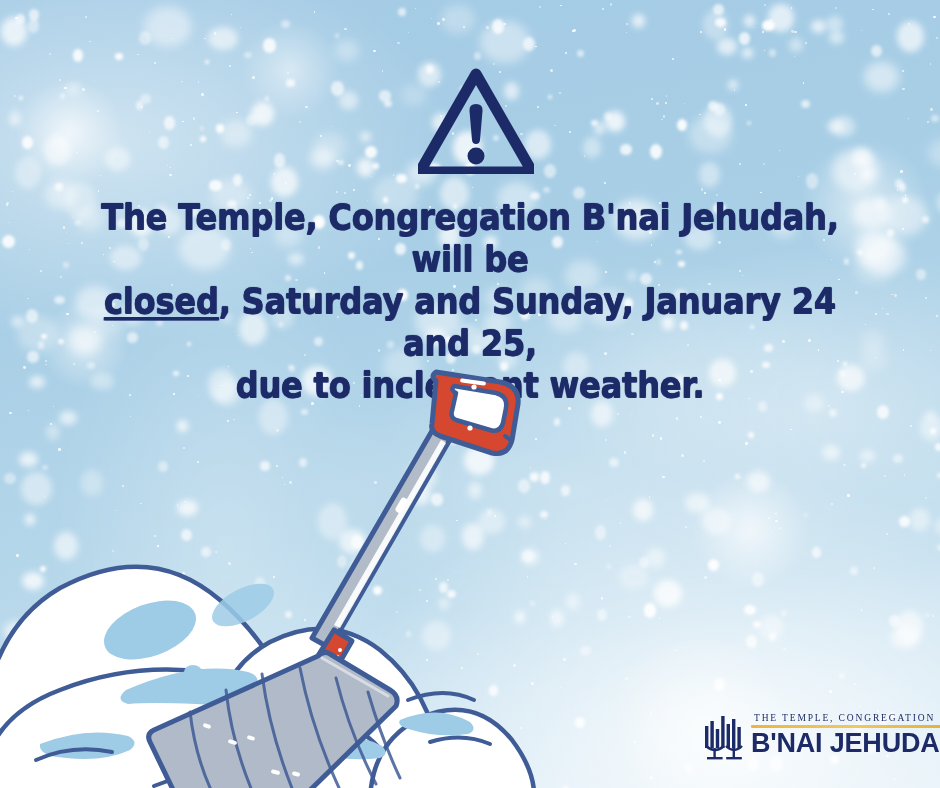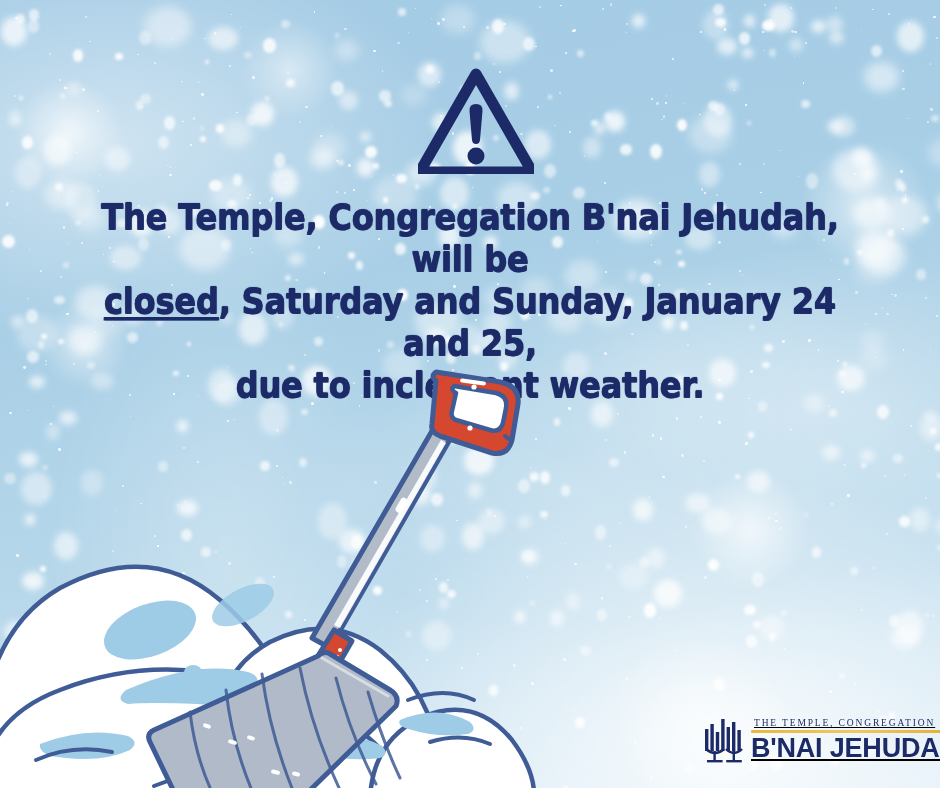--- a/index.html
+++ b/index.html
@@ -102,22 +102,21 @@
   #snow-pile { position: absolute; left: 0; top: 0; width: 940px; height: 788px; pointer-events: none; }
 
   
   #logo {
     position: absolute;
     left: 703px;
     top: 712px;
     width: 222px;
     height: 56px;
     display: flex;
-    align-items: center;
-    text-decoration: underline;
+    align-items: flex-start;
   }
   #logo-mark { width: 46px; height: 50px; flex: 0 0 auto; margin-right: 2px; }
   #logo-text { flex: 1 1 auto; padding-bottom: 1px; }
   #logo-tagline {
     color: #1d2a68;
     font-family: "Liberation Serif", serif;
     font-size: 9.5px;
     letter-spacing: 1.85px;
     line-height: 12px;
     white-space: nowrap;

